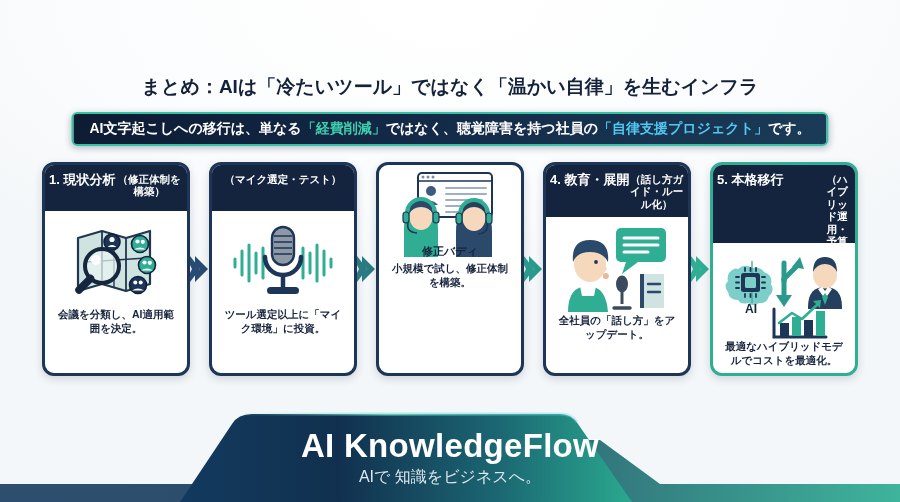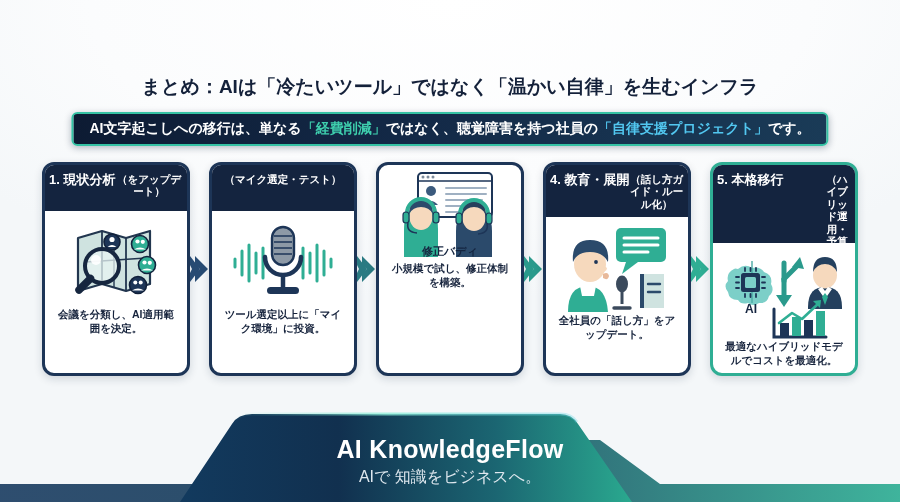--- a/index.html
+++ b/index.html
@@ -100,21 +100,21 @@
   .arrow {
     flex:0 0 auto;
     width:19px; height:214px;
     display:flex; align-items:center; justify-content:center;
   }
 
   
   #footer { position:absolute; left:0; bottom:0; width:900px; height:110px; }
   .flogo { position:absolute; left:0; bottom:0; width:900px; text-align:center; }
   .flogo .fl1 {
-    font-size:25px; font-weight:bold; color:#ffffff;
+    font-size:33px; font-weight:bold; color:#ffffff;
     letter-spacing:.3px; line-height:1;
   }
   .flogo .fl2 {
     font-size:13px; font-weight:bold; color:#f0f4f8;
     margin-top:5px; letter-spacing:.4px;
   }
   .flogo .fl2 .by { font-size:11px; font-weight:bold; }
   .flogo .fl3 {
     font-size:16px; color:#dfe8ef; margin-top:5px;
   }
@@ -129,21 +129,21 @@
 
   <div class="banner">
     <span>AI文字起こしへの移行は、単なる</span><span class="hl-a">「経費削減」</span><span>ではなく、聴覚障害を持つ社員の</span><span class="hl-b">「自律支援プロジェクト」</span><span>です。</span>
   </div>
 
   <div id="flow">
 
     <div class="card">
       <div class="card-head">
         <div class="h1">1. 現状分析</div>
-        <div class="h2">（をアップデート）</div>
+        <div class="h2">（修正体制を構築）</div>
       </div>
       <div class="card-body">
         <div class="icon-box">
           <svg width="104" height="86" viewBox="0 0 104 86">
 
             <path d="M14 20 L38 13 L62 20 L86 13 L86 66 L62 73 L38 66 L14 73 Z" fill="#cfe3e0" stroke="#22364f" stroke-width="2.2" stroke-linejoin="round"></path>
             <path d="M38 13 L38 66" stroke="#22364f" stroke-width="1.8"></path>
             <path d="M62 20 L62 73" stroke="#22364f" stroke-width="1.8"></path>
             <path d="M22 44 L82 40" stroke="#22364f" stroke-width="1.6"></path>
             <path d="M50 18 L50 70" stroke="#22364f" stroke-width="1.4"></path>

